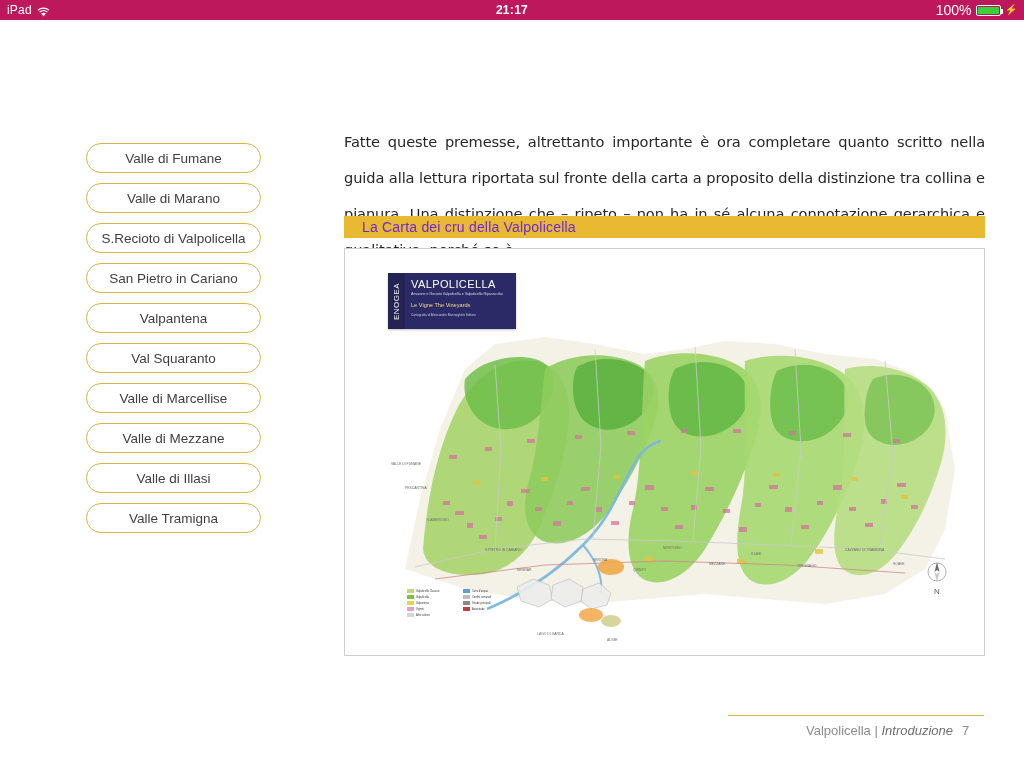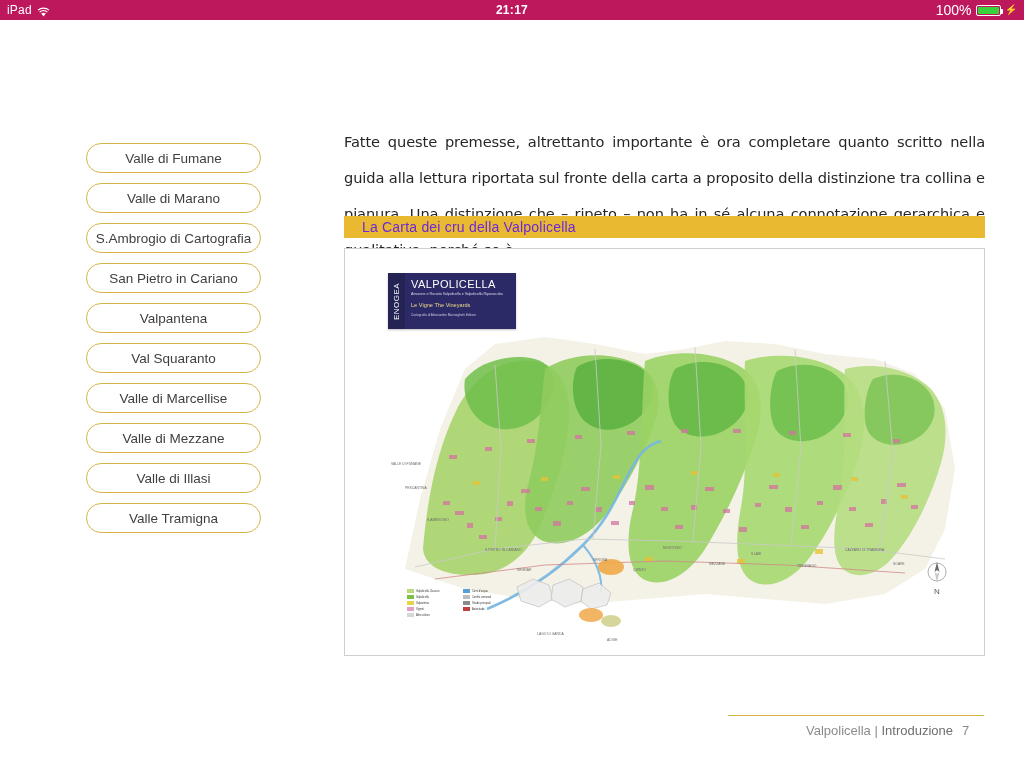--- a/index.html
+++ b/index.html
@@ -163,21 +163,21 @@
   
   #footer-rule {
     position: absolute; left: 728px; top: 695px;
     width: 256px; height: 1px; background: #d7b44a;
   }
   #footer-text {
     position: absolute; left: 728px; top: 703px;
     width: 225px;
     font-size: 13px; color: #8c8c8c; text-align: right;
   }
-  #footer-text .italic { color: #6f6f6f; }
+  #footer-text .italic { font-style: italic; color: #6f6f6f; }
   #page-number {
     position: absolute; left: 962px; top: 703px;
     font-size: 13px; color: #8c8c8c;
   }
 </style>
 </head>
 <body>
 
 <div id="status-bar">
   <div id="status-left">
@@ -204,21 +204,21 @@
 <div id="page">
 
   <div id="sidebar">
     <div class="nav-item">
         <span>Valle di Fumane</span>
       </div>
     <div class="nav-item">
         <span>Valle di Marano</span>
       </div>
     <div class="nav-item">
-        <span>S.Ambrogio di Cartografia</span>
+        <span>S.Recioto di Valpolicella</span>
       </div>
     <div class="nav-item">
         <span>San Pietro in Cariano</span>
       </div>
     <div class="nav-item">
         <span>Valpantena</span>
       </div>
     <div class="nav-item">
         <span>Val Squaranto</span>
       </div>

